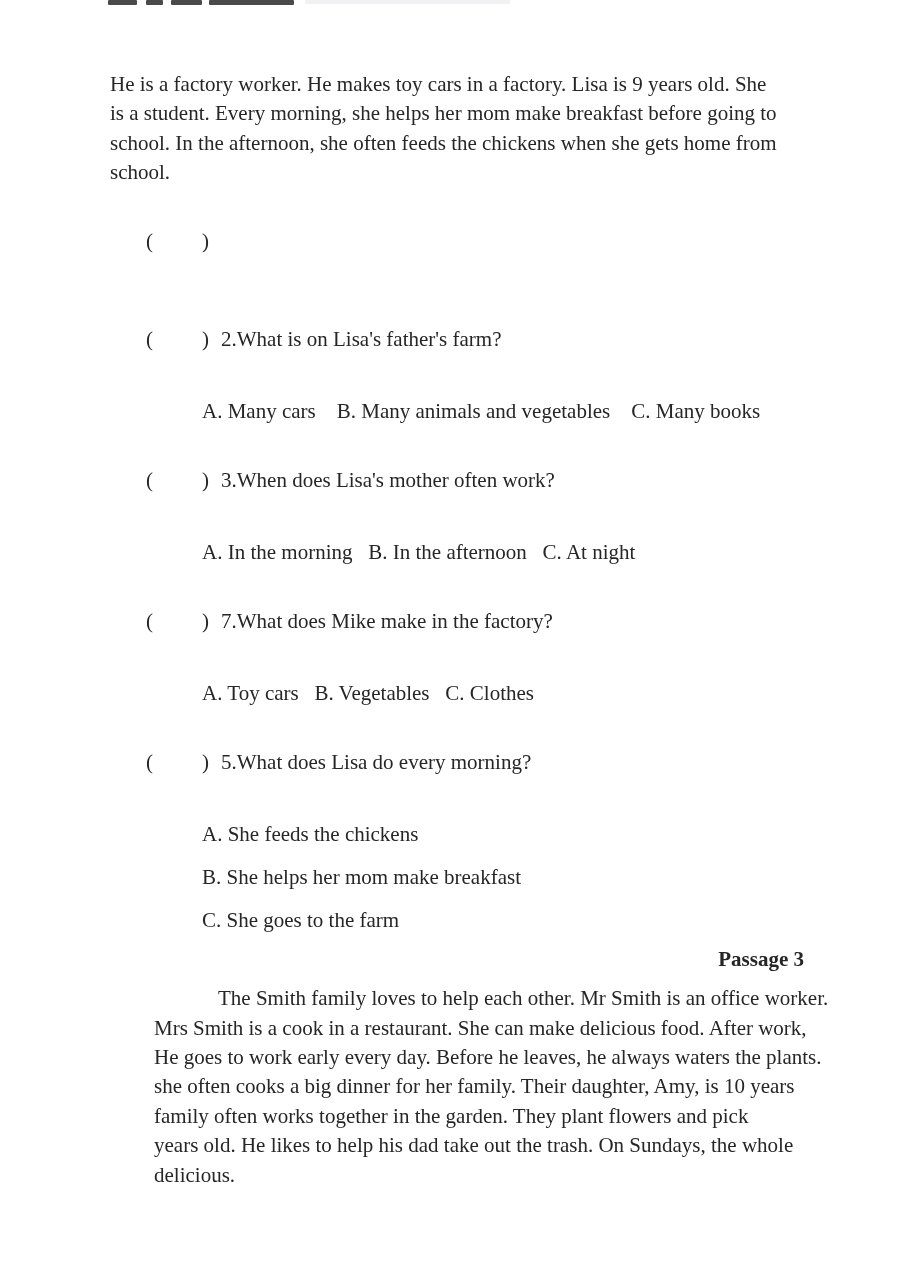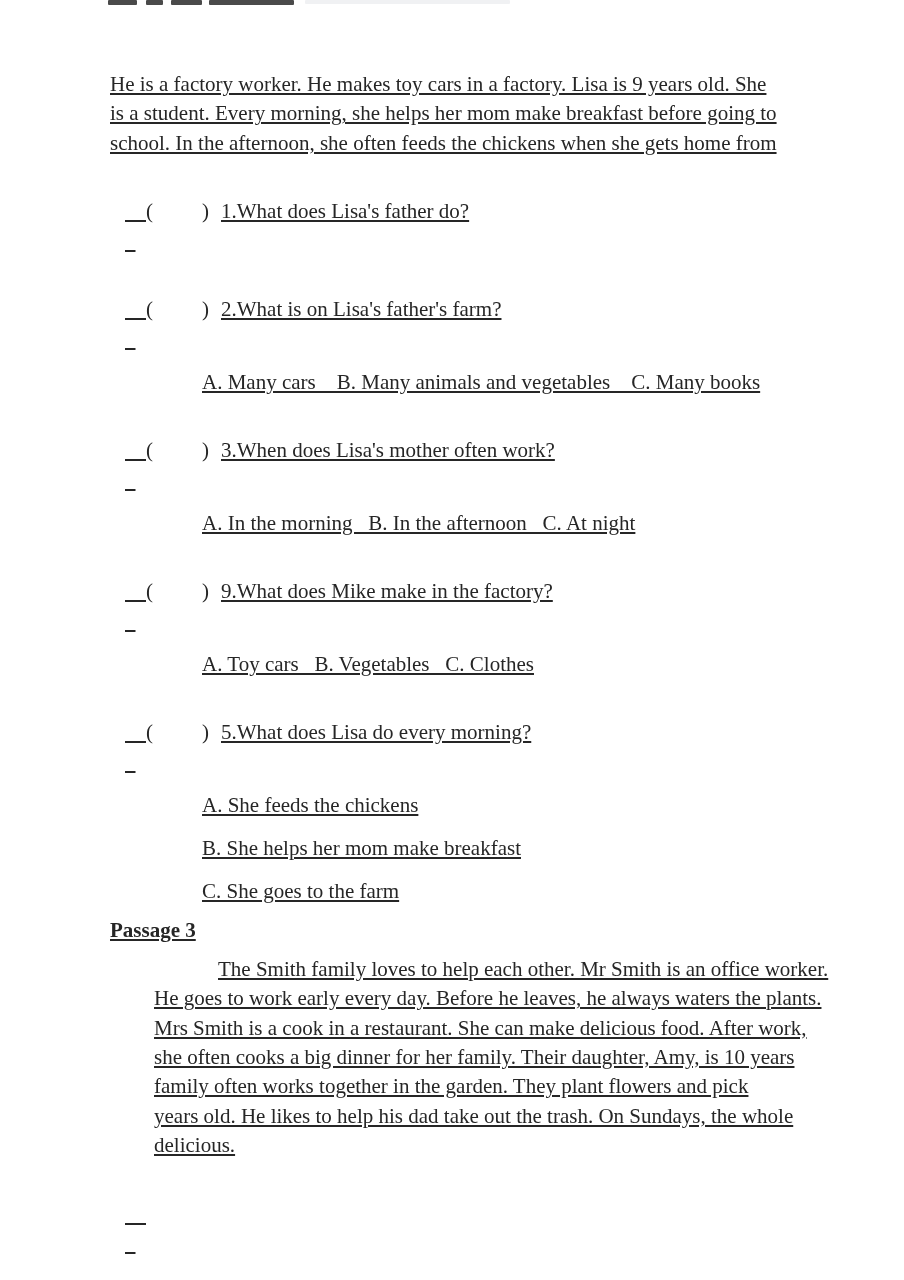--- a/index.html
+++ b/index.html
@@ -10,21 +10,20 @@
   }
   .page {
     position: relative;
     box-sizing: border-box;
     width: 904px; height: 1280px;
     padding: 70px 100px 0 110px;
     font-family: "Liberation Serif", "DejaVu Serif", serif;
     font-size: 21px;
     color: var(--ink, #262626);
     background: var(--paper, #ffffff);
-    text-decoration: underline;
   }
   
   .top-artifact { position: absolute; top: 0; left: 0; width: 904px; height: 6px; }
   .top-artifact .seg { position: absolute; top: 0; height: 5px; background: #4a4a4a; border-radius: 1px; }
   .top-artifact .s1 { left: 108px; width: 29px; }
   .top-artifact .s2 { left: 146px; width: 17px; }
   .top-artifact .s3 { left: 171px; width: 31px; }
   .top-artifact .s4 { left: 209px; width: 85px; }
   .top-artifact .s5 { left: 305px; width: 205px; height: 4px; background: #f0f1f3; }
 
@@ -53,73 +52,75 @@
     margin-top: 13.5px;
     line-height: 29.5px;
     padding-left: 92px;
     white-space: pre;
   }
 
   .heading {
     margin-top: 9.5px;
     line-height: 29.5px;
     font-weight: bold;
+    text-align: right;
   }
 </style>
 </head>
 <body>
 
 <div class="page">
 
   <div class="top-artifact">
     <span class="seg s1"></span>
     <span class="seg s2"></span>
     <span class="seg s3"></span>
     <span class="seg s4"></span>
     <span class="seg s5"></span>
   </div>
 
   <div class="passage p2">
     <div class="pline">He is a factory worker. He makes toy cars in a factory. Lisa is 9 years old. She</div>
     <div class="pline">is a student. Every morning, she helps her mom make breakfast before going to</div>
     <div class="pline">school. In the afternoon, she often feeds the chickens when she gets home from</div>
+    <div class="pline">school.</div>
   </div>
 
   <div class="q-row">
-    <span class="bracket"><span>(</span><span>)</span></span><span class="q-label">1.What does Lisa's father do?</span>
+    <span class="bracket"><span>(</span><span>)</span></span>
   </div>
 
   <div class="q-row">
     <span class="bracket"><span>(</span><span>)</span></span><span class="q-label">2.What is on Lisa's father's farm?</span>
   </div>
   <div class="opt-row">A. Many cars    B. Many animals and vegetables    C. Many books</div>
 
   <div class="q-row">
     <span class="bracket"><span>(</span><span>)</span></span><span class="q-label">3.When does Lisa's mother often work?</span>
   </div>
   <div class="opt-row">A. In the morning   B. In the afternoon   C. At night</div>
 
   <div class="q-row">
-    <span class="bracket"><span>(</span><span>)</span></span><span class="q-label">9.What does Mike make in the factory?</span>
+    <span class="bracket"><span>(</span><span>)</span></span><span class="q-label">7.What does Mike make in the factory?</span>
   </div>
   <div class="opt-row">A. Toy cars   B. Vegetables   C. Clothes</div>
 
   <div class="q-row">
     <span class="bracket"><span>(</span><span>)</span></span><span class="q-label">5.What does Lisa do every morning?</span>
   </div>
   <div class="opt-row">A. She feeds the chickens</div>
   <div class="opt-row">B. She helps her mom make breakfast</div>
   <div class="opt-row">C. She goes to the farm</div>
 
   <div class="heading">Passage 3</div>
 
   <div class="passage p3">
     <div class="pline indent">The Smith family loves to help each other. Mr Smith is an office worker.</div>
+    <div class="pline">Mrs Smith is a cook in a restaurant. She can make delicious food. After work,</div>
     <div class="pline">He goes to work early every day. Before he leaves, he always waters the plants.</div>
-    <div class="pline">Mrs Smith is a cook in a restaurant. She can make delicious food. After work,</div>
     <div class="pline">she often cooks a big dinner for her family. Their daughter, Amy, is 10 years</div>
     <div class="pline">family often works together in the garden. They plant flowers and pick</div>
     <div class="pline">years old. He likes to help his dad take out the trash. On Sundays, the whole</div>
     <div class="pline">delicious.</div>
   </div>
 
   <div class="q-row">
     
   </div>
 

